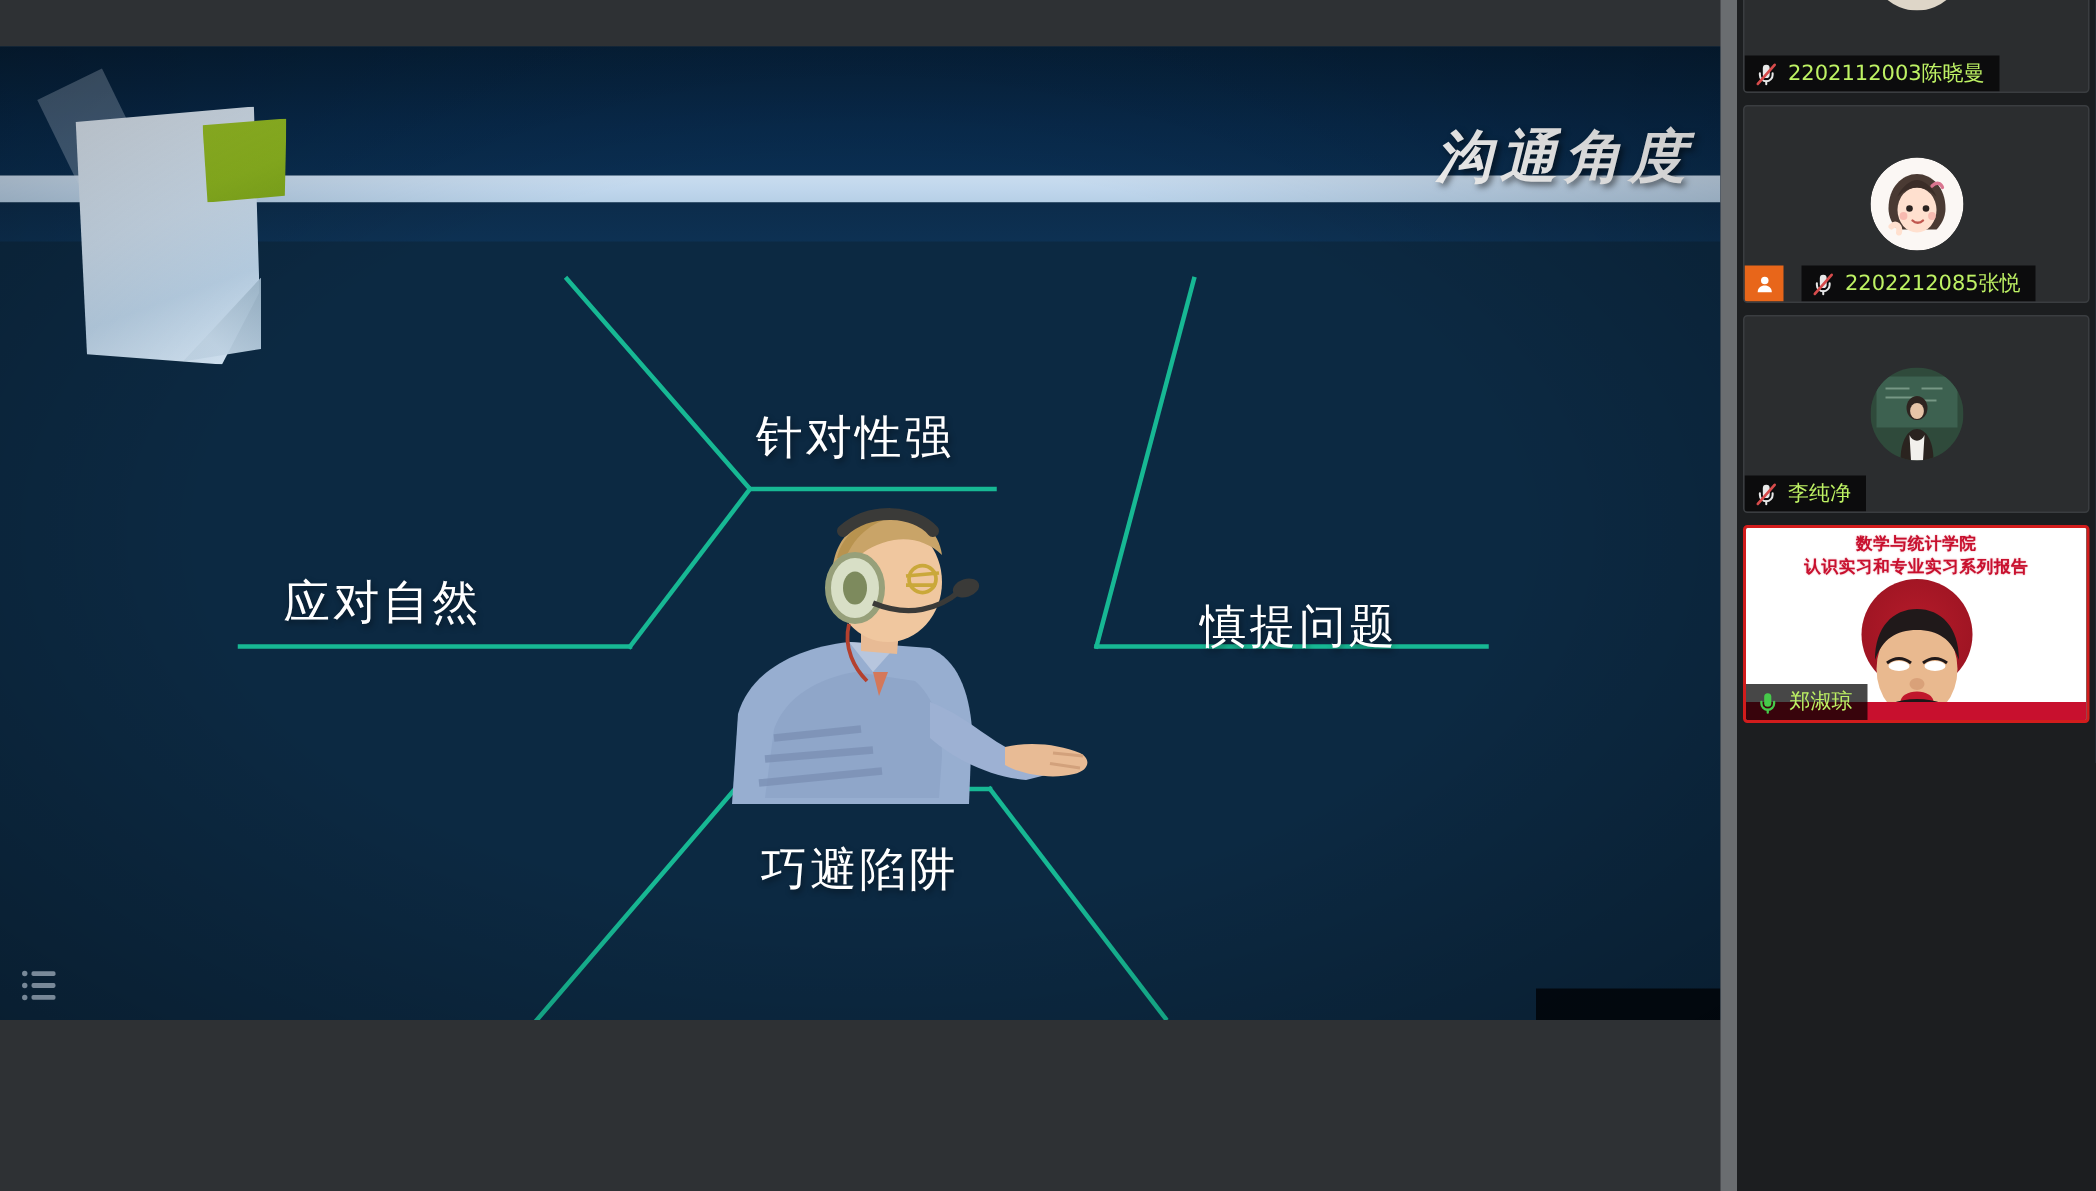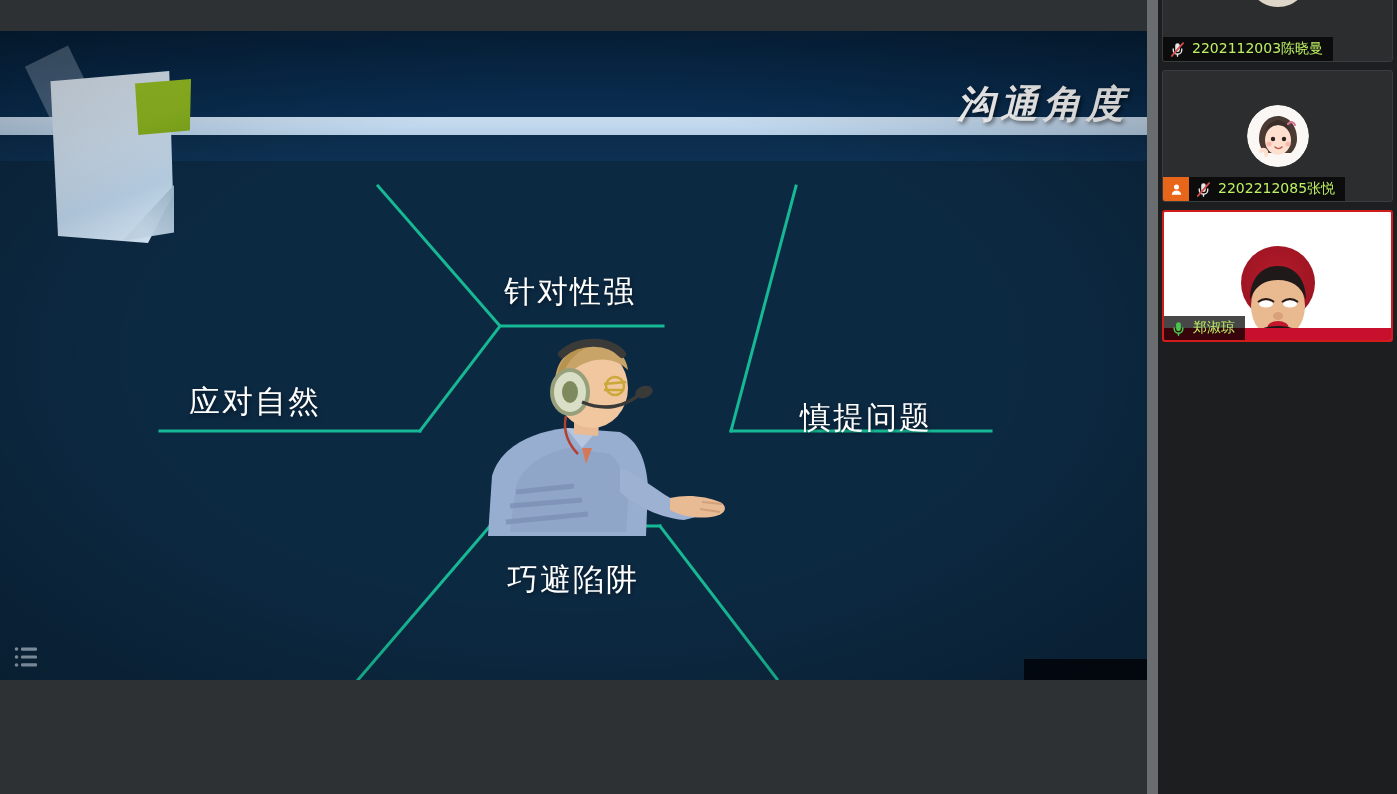--- a/index.html
+++ b/index.html
@@ -147,21 +147,21 @@
     background: rgba(0,0,0,.72);
     color: #bef264; font-size: 14px;
     font-family: "DejaVu Sans", sans-serif;
     white-space: nowrap;
   }
   .host-badge {
     position: absolute; left: 0; bottom: 0;
     width: 26px; height: 24px; background: #e8661a;
     display: flex; align-items: center; justify-content: center;
   }
-  .name-chip.has-host { left: 26px; }
+  .name-chip.has-host { left: 38px; }
 
   .mic { width: 17px; height: 17px; flex: 0 0 auto; }
 
   
   .share-slide {
     position: absolute; inset: 0;
     background: #ffffff;
   }
   .share-slide .hdr {
     position: absolute; left: 0; top: 0; width: 100%;
@@ -328,24 +328,50 @@
           <path d="M10 2.5a2.7 2.7 0 0 1 2.7 2.7v5.1a2.7 2.7 0 0 1-5.4 0V5.2A2.7 2.7 0 0 1 10 2.5z" fill="#e8e8e8"></path>
           <path d="M5 9.3v1.2a5 5 0 0 0 10 0V9.3" stroke="#e8e8e8" stroke-width="1.6" fill="none" stroke-linecap="round"></path>
           <path d="M10 15.6v2.2" stroke="#e8e8e8" stroke-width="1.6" stroke-linecap="round"></path>
           <path d="M3.4 17.6L16.6 2.6" stroke="#d64b4b" stroke-width="2.1" stroke-linecap="round"></path>
         </svg>
         <span>2202212085张悦</span>
       </div>
     </div>
 
 
+    <div class="tile">
+      <div class="avatar">
+        <svg viewBox="0 0 62 62" width="62" height="62">
+          <rect width="62" height="62" fill="#2f4a3b"></rect>
+          <rect x="4" y="6" width="54" height="34" fill="#3d6150"></rect>
+          <path d="M10 14h16M10 20h22M34 14h14M34 22h10" stroke="#8fae9c" stroke-width="1.4" opacity=".7"></path>
+          <ellipse cx="31" cy="27" rx="7" ry="8" fill="#2e2420"></ellipse>
+          <ellipse cx="31" cy="29" rx="4.6" ry="5.4" fill="#e7c5a8"></ellipse>
+          <path d="M20 62c0-13 5-21 11-21s11 8 11 21z" fill="#2a231f"></path>
+          <path d="M26 45c2 5 8 5 10 0l-1 17h-8z" fill="#f2f0ec"></path>
+        </svg>
+      </div>
+      <div class="name-chip">
+        <svg class="mic" viewBox="0 0 20 20">
+          <path d="M10 2.5a2.7 2.7 0 0 1 2.7 2.7v5.1a2.7 2.7 0 0 1-5.4 0V5.2A2.7 2.7 0 0 1 10 2.5z" fill="#e8e8e8"></path>
+          <path d="M5 9.3v1.2a5 5 0 0 0 10 0V9.3" stroke="#e8e8e8" stroke-width="1.6" fill="none" stroke-linecap="round"></path>
+          <path d="M10 15.6v2.2" stroke="#e8e8e8" stroke-width="1.6" stroke-linecap="round"></path>
+          <path d="M3.4 17.6L16.6 2.6" stroke="#d64b4b" stroke-width="2.1" stroke-linecap="round"></path>
+        </svg>
+        <span>李纯净</span>
+      </div>
+    </div>
 
 
     <div class="tile active">
       <div class="share-slide">
+        <div class="hdr">
+          <div>数学与统计学院</div>
+          <div>认识实习和专业实习系列报告</div>
+        </div>
         <div class="seal"></div>
         <svg class="face" viewBox="0 0 72 84">
           <ellipse cx="36" cy="46" rx="27" ry="33" fill="#e9b98f"></ellipse>
           <path d="M8 40C8 18 20 6 36 6s28 12 28 34c-5-14-14-20-28-20S13 26 8 40z" fill="#20191a"></path>
           <ellipse cx="24" cy="44" rx="7" ry="3.4" fill="#fff"></ellipse>
           <ellipse cx="48" cy="44" rx="7" ry="3.4" fill="#fff"></ellipse>
           <path d="M16 42q8-6 16 0M40 42q8-6 16 0" stroke="#20191a" stroke-width="2" fill="none"></path>
           <ellipse cx="36" cy="56" rx="5" ry="4" fill="#d9a179"></ellipse>
           <ellipse cx="36" cy="68" rx="11" ry="7" fill="#c0172c"></ellipse>
           <path d="M9 78c4-8 14-12 27-12s23 4 27 12z" fill="#1d1718"></path>

